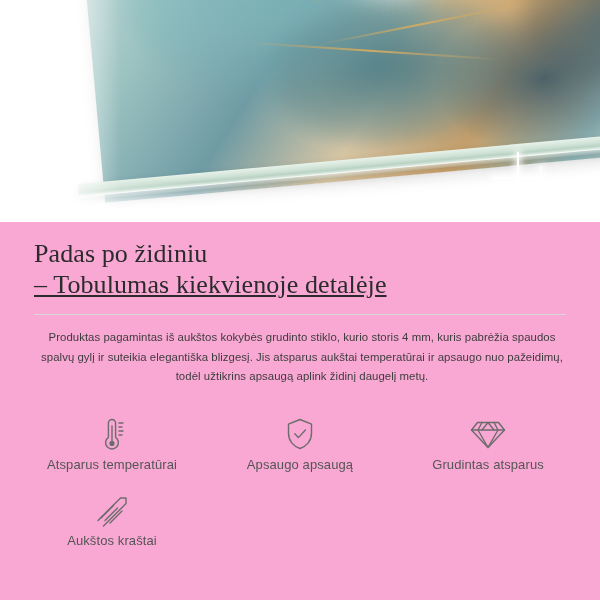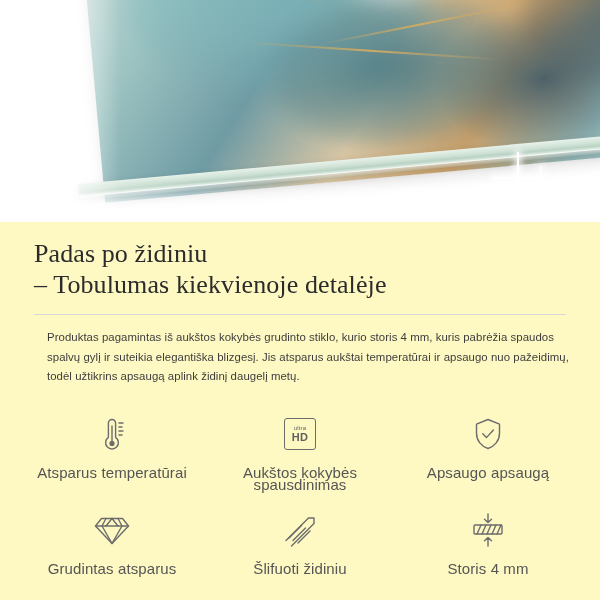--- a/index.html
+++ b/index.html
@@ -10,21 +10,21 @@
     width: 600px;
     height: 600px;
     background: #ffffff;
     font-family: "Liberation Sans", sans-serif;
     overflow: hidden;
   }
   .page {
     position: relative;
     width: 600px;
     height: 600px;
-    background: #fef9c3;
+    background: #f9a8d4;
   }
 
   
   .hero {
     position: relative;
     width: 600px;
     height: 222px;
     overflow: hidden;
     background: #ffffff;
   }
@@ -135,34 +135,35 @@
   }
   h1.title {
     margin: 16px 0 0 0;
     font-family: "Liberation Serif", serif;
     font-weight: 400;
     font-size: 26px;
     line-height: 31px;
     color: #2b2b2b;
     letter-spacing: 0.1px;
   }
-  h1.title .line2 { display: block; }
+  h1.title .line2 { display: block; text-decoration: underline; }
   .rule {
     margin: 14px 0 13px 0;
     width: 532px;
     height: 1px;
     background: #d8d8d8;
   }
   p.body {
-    margin: 13px;
+    margin: 0;
     font-size: 11.4px;
     line-height: 19.5px;
     color: #3d3d3d;
     letter-spacing: 0.05px;
     width: 536px;
+    text-align: center;
   }
 
   
   .features {
     margin-top: 22px;
     display: grid;
     grid-template-columns: repeat(3, 1fr);
     grid-row-gap: 14px;
     width: 600px;
     padding: 0 18px;
@@ -174,22 +175,21 @@
     align-items: center;
     justify-content: flex-start;
   }
   .feature .ico {
     height: 50px;
     display: flex;
     align-items: center;
     justify-content: center;
   }
   .feature .cap {
-    margin-top: 8px;
-    font-size: 15px;
+    font-size: 13px;
     color: #555555;
     text-align: center;
     letter-spacing: 0.1px;
     line-height: 12px;
   }
   svg { display: block; }
   .stroke {
     fill: none;
     stroke: #6c6c6c;
     stroke-width: 1.4;
@@ -253,29 +253,20 @@
         <svg width="34" height="40" viewBox="0 0 34 40">
           <path class="stroke" d="M17 5.5a3.6 3.6 0 0 0-3.6 3.6v14.2a6.4 6.4 0 1 0 7.2 0V9.1A3.6 3.6 0 0 0 17 5.5z"></path>
           <path class="stroke" d="M17 12v14.5"></path>
           <circle cx="17" cy="29.4" r="2.6" fill="#6c6c6c" stroke="none"></circle>
           <path class="stroke" d="M24 9h4M24 13h3M24 17h4M24 21h3"></path>
         </svg>
       </div>
       <div class="cap">Atsparus temperatūrai</div>
     </div>
 
-    <div class="feature">
-      <div class="ico">
-        <div class="ultrahd-box">
-          <span class="u1">ultra</span>
-          <span class="u2">HD</span>
-        </div>
-      </div>
-      <div class="cap">Aukštos kokybės spausdinimas</div>
-    </div>
 
     <div class="feature">
       <div class="ico">
         <svg width="34" height="40" viewBox="0 0 34 40">
           <path class="stroke" d="M17 5.5 5.5 10.2v9.1c0 7.4 4.9 13.2 11.5 15.2 6.6-2 11.5-7.8 11.5-15.2v-9.1L17 5.5z"></path>
           <path class="stroke" d="M11.8 19.8l3.6 3.8 7-7.6"></path>
         </svg>
       </div>
       <div class="cap">Apsaugo apsaugą</div>
     </div>
@@ -292,29 +283,18 @@
       <div class="cap">Grudintas atsparus</div>
     </div>
 
     <div class="feature">
       <div class="ico">
         <svg width="38" height="34" viewBox="0 0 38 34">
           <path class="stroke" d="M5 27.5 27.5 5h5.5v5.5L10.5 33"></path>
           <path class="stroke" d="M12 27.5 24.5 15M17 30 29 18M8 25 20.5 12.5"></path>
         </svg>
       </div>
-      <div class="cap">Šlifuoti židiniu</div>
-    </div>
-
-    <div class="feature">
-      <div class="ico">
-        <svg width="40" height="38" viewBox="0 0 40 38">
-          <path class="stroke" d="M20 3v8M16.5 8.2 20 11.6l3.5-3.4"></path>
-          <rect class="stroke" x="6" y="14" width="28" height="9" rx="1"></rect>
-          <path class="stroke" d="M9 23l4-9M14 23l4-9M19 23l4-9M24 23l4-9M29 23l4-9"></path>
-          <path class="stroke" d="M20 35v-8M16.5 29.8 20 26.4l3.5 3.4"></path>
-        </svg>
-      </div>
-      <div class="cap">Storis 4 mm</div>
-    </div>
+      <div class="cap">Aukštos kraštai</div>
+    </div>
+
 
   </div>
 </div>
 
 </body></html>

